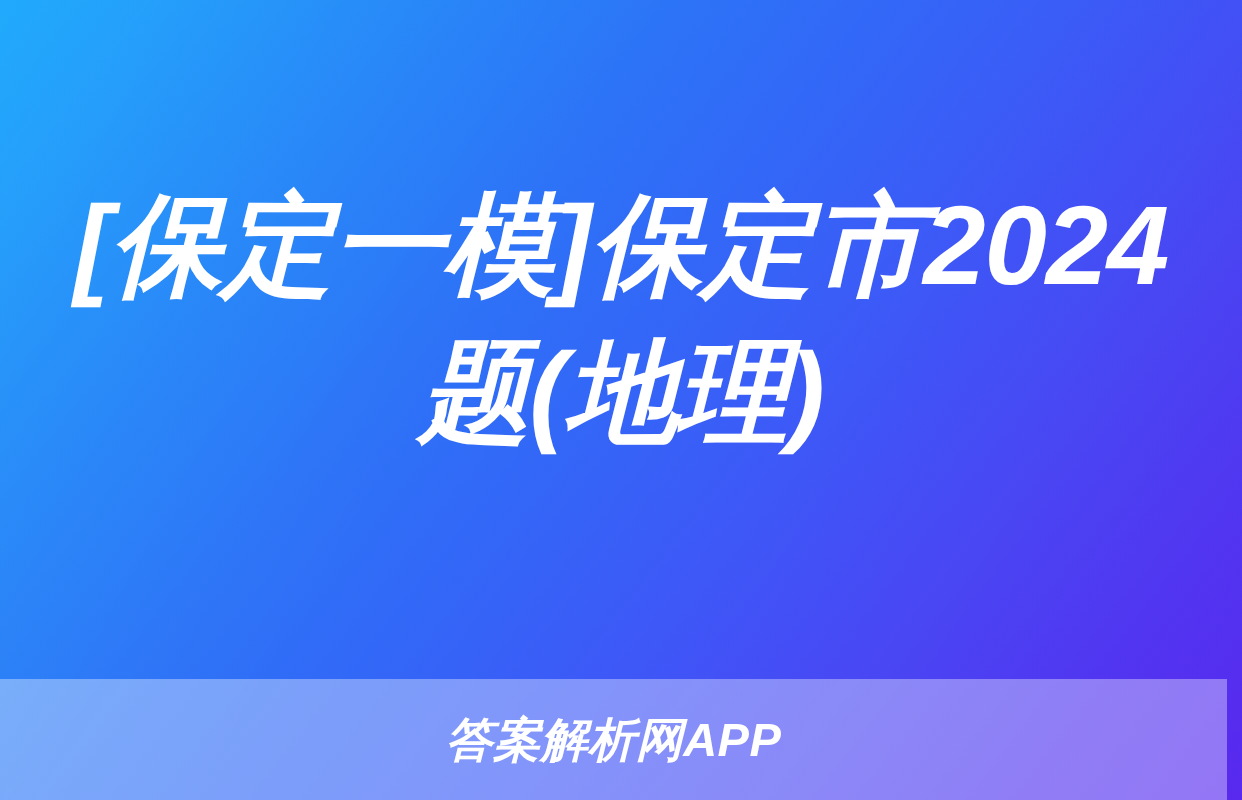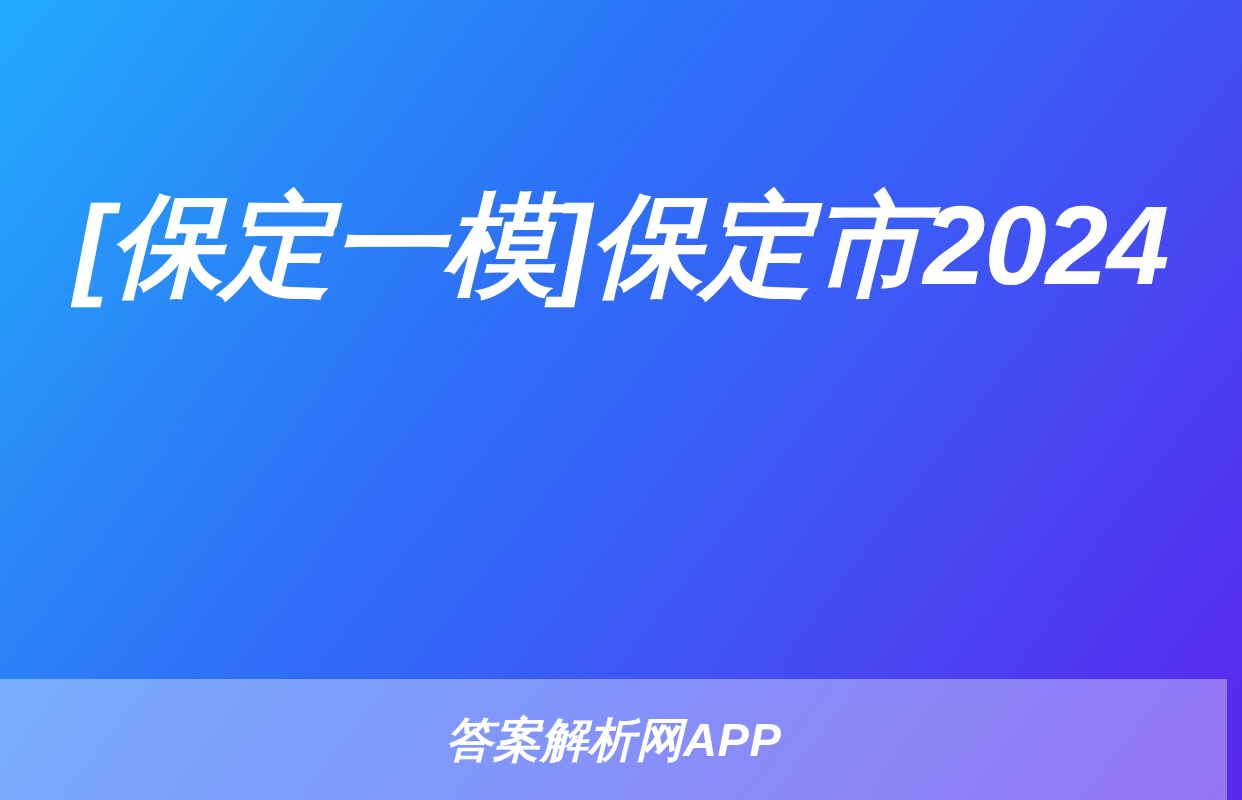--- a/index.html
+++ b/index.html
@@ -83,19 +83,20 @@
     white-space: nowrap;
   }
 </style>
 </head>
 <body>
 
 <div id="cover-card">
 
   <div id="title-block">
     <span class="title-line">[保定一模]保定市2024</span>
+    <span class="title-line">题(地理)</span>
   </div>
 
   <div id="footer-band">
     <span id="footer-text">答案解析网APP</span>
   </div>
 
 </div>
 
 </body></html>

